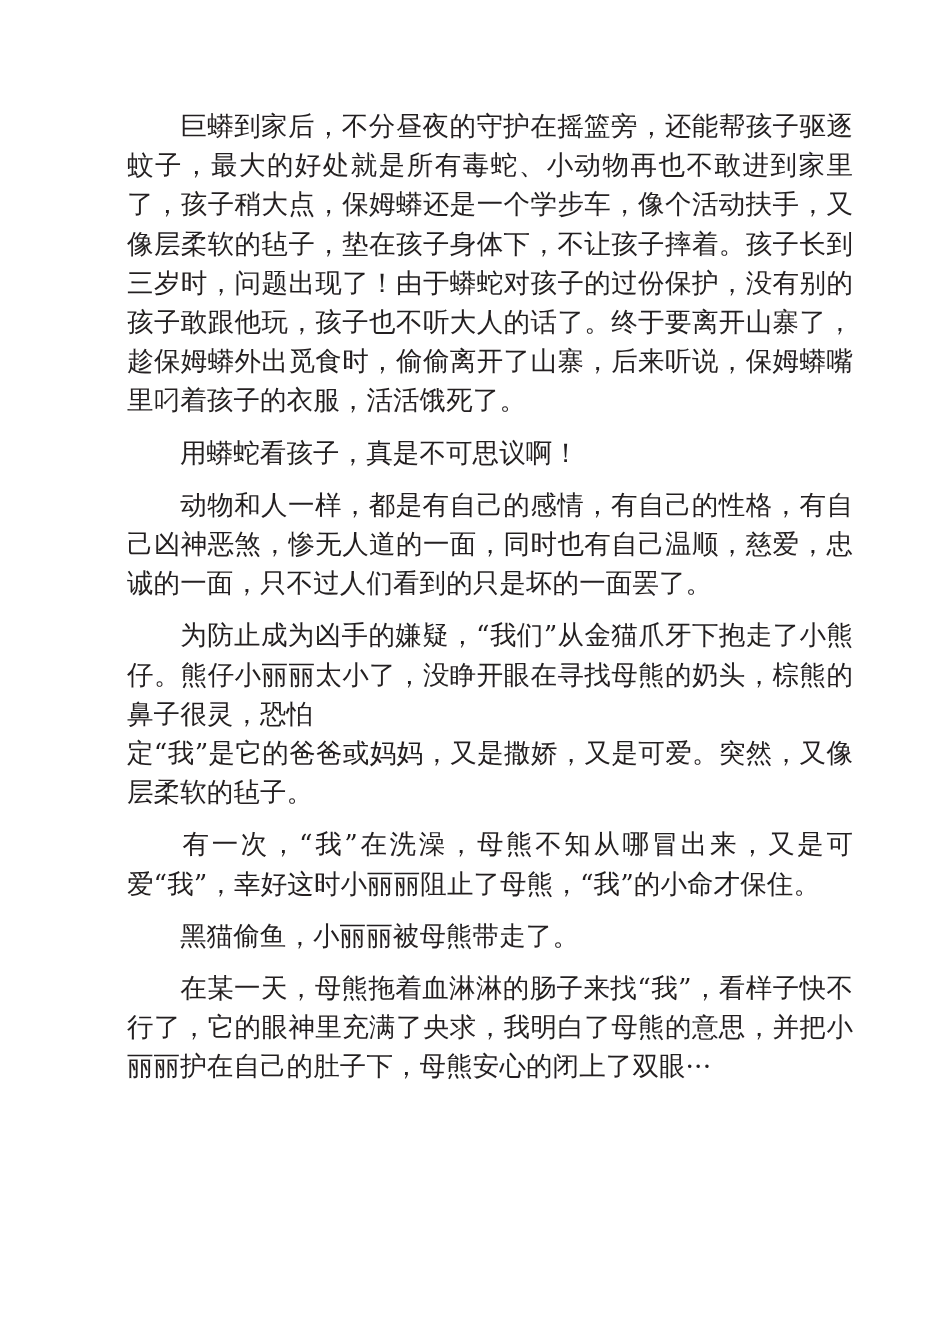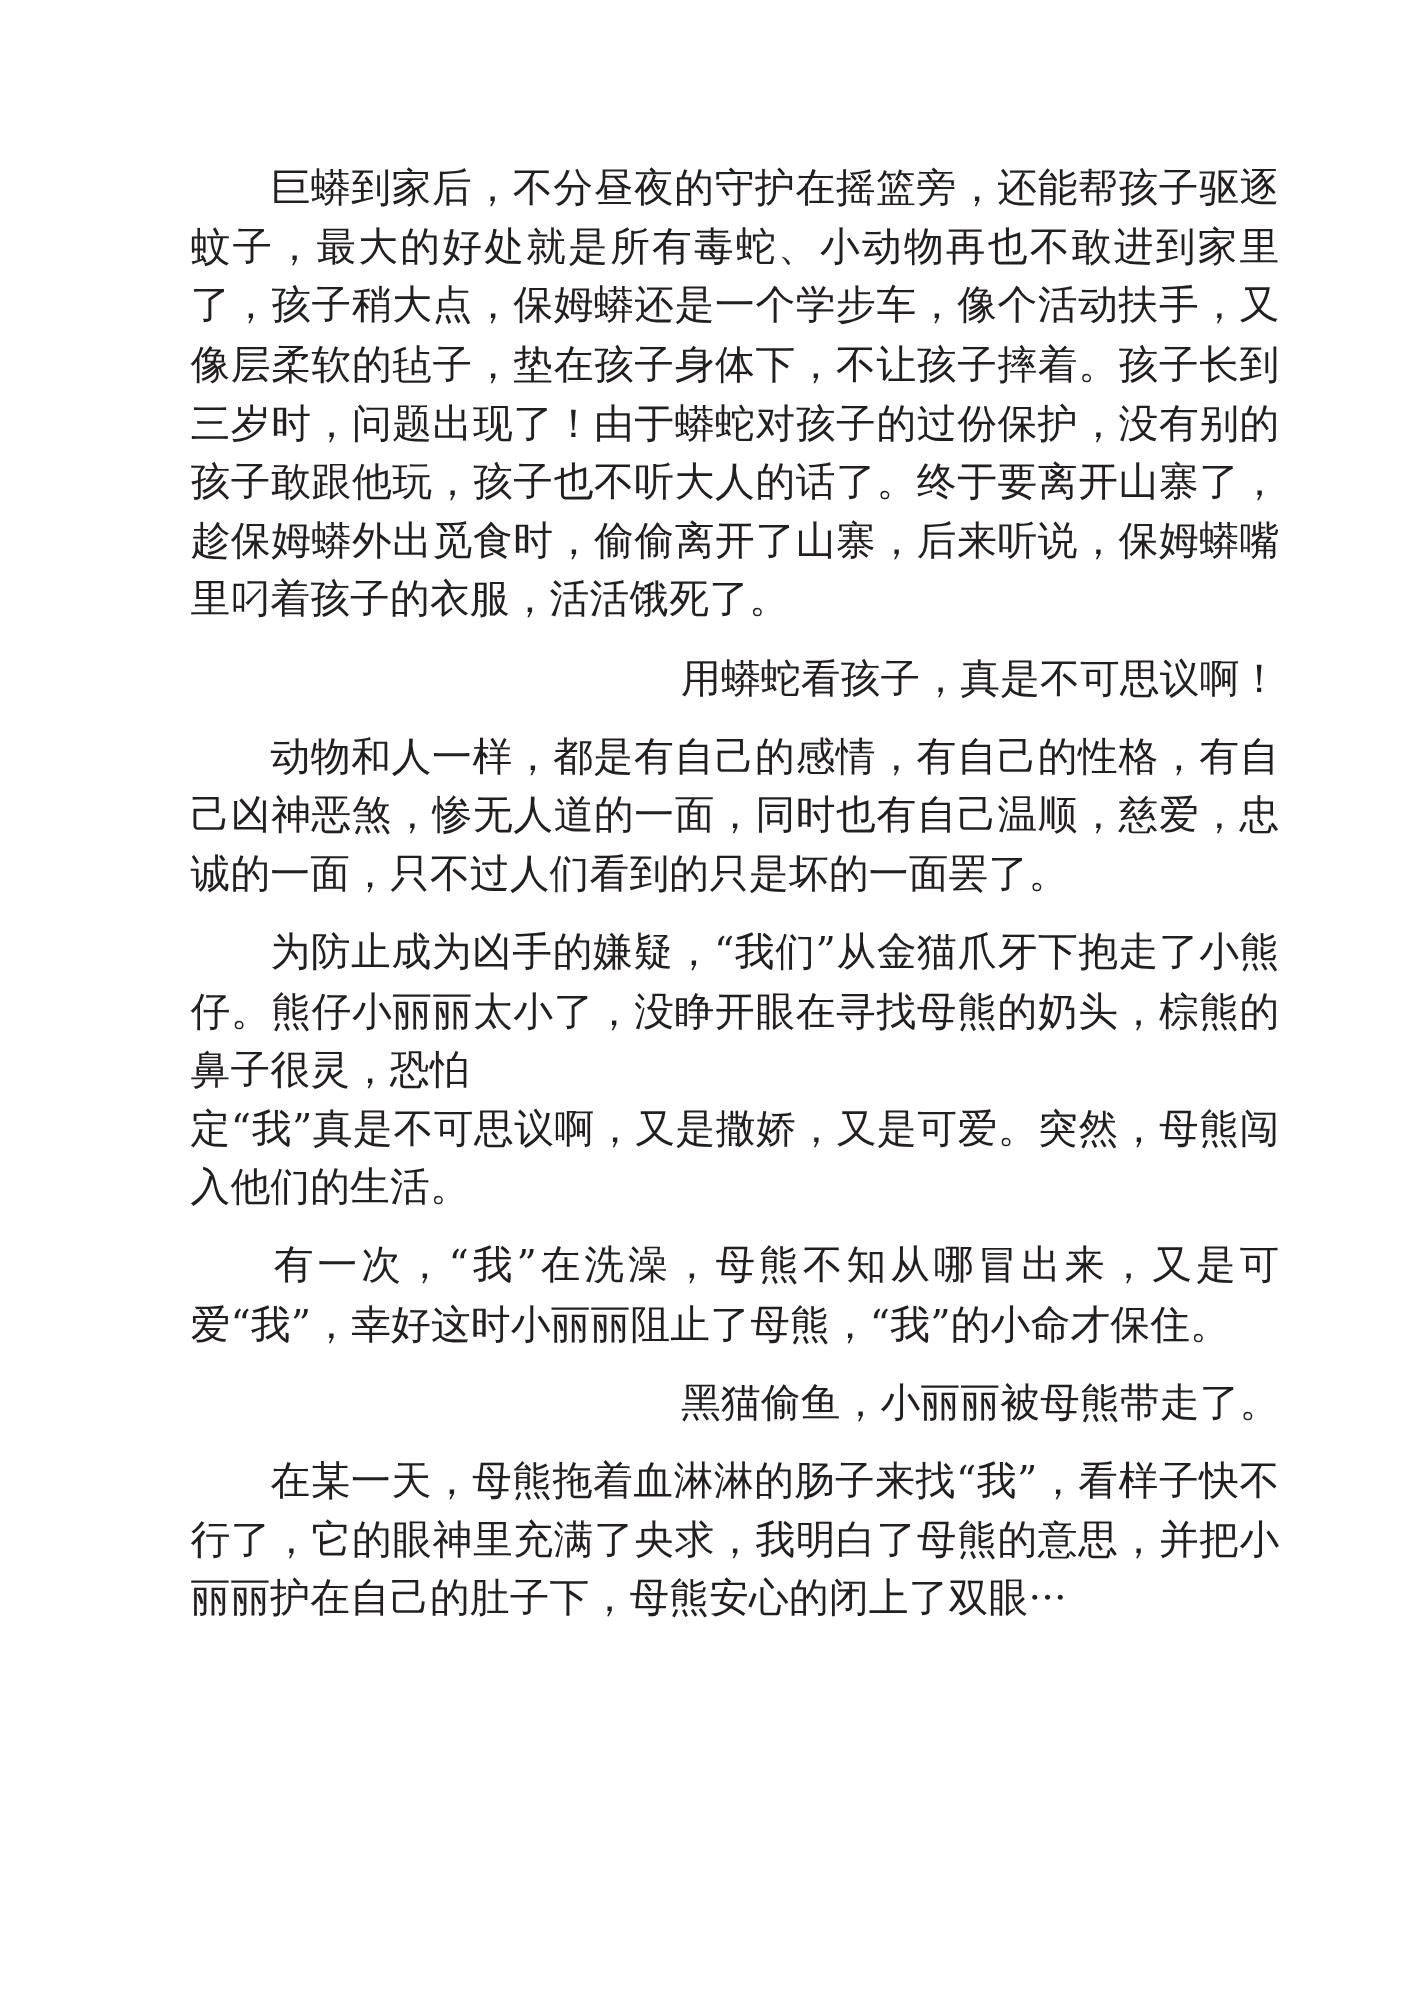--- a/index.html
+++ b/index.html
@@ -35,21 +35,21 @@
     text-align: justify;
     text-justify: inter-character;
     text-indent: 0;
     letter-spacing: 0.1px;
     word-break: break-all;
     -webkit-font-smoothing: antialiased;
   }
 
   
   .para.short {
-    text-align: right;
+    text-align: left;
   }
 
   
   .indent {
     display: inline-block;
     width: 53px;
   }
 
   
   .para .seg {
@@ -74,21 +74,21 @@
       <span class="indent"></span><span>用蟒蛇看孩子，真是不可思议啊！</span>
     </p>
 
     <p class="para" id="p3">
       <span class="indent"></span><span>动物和人一样，都是有自己的感情，有自己的性格，有自己凶神恶煞，惨无人道的一面，同时也有自己温顺，慈爱，忠诚的一面，只不过人们看到的只是坏的一面罢了。</span>
     </p>
 
 
     <p class="para" id="p5">
       <span class="seg justified"><span class="indent"></span><span>为防止成为凶手的嫌疑，“我们”从金猫爪牙下抱走了小熊仔。熊仔小丽丽太小了，没睁开眼在寻找母熊的奶头，棕熊的鼻子很灵，恐怕</span></span>
-      <span class="seg justified"><span>定“我”真是不可思议啊，又是撒娇，又是可爱。突然，母熊闯入他们的生活。</span></span>
+      <span class="seg justified"><span>定“我”是它的爸爸或妈妈，又是撒娇，又是可爱。突然，又像层柔软的毡子。</span></span>
     </p>
 
     <p class="para" id="p6">
       <span class="indent"></span><span>有一次，“我”在洗澡，母熊不知从哪冒出来，又是可爱“我”，幸好这时小丽丽阻止了母熊，“我”的小命才保住。</span>
     </p>
 
     <p class="para short" id="p7">
       <span class="indent"></span><span>黑猫偷鱼，小丽丽被母熊带走了。</span>
     </p>
 

